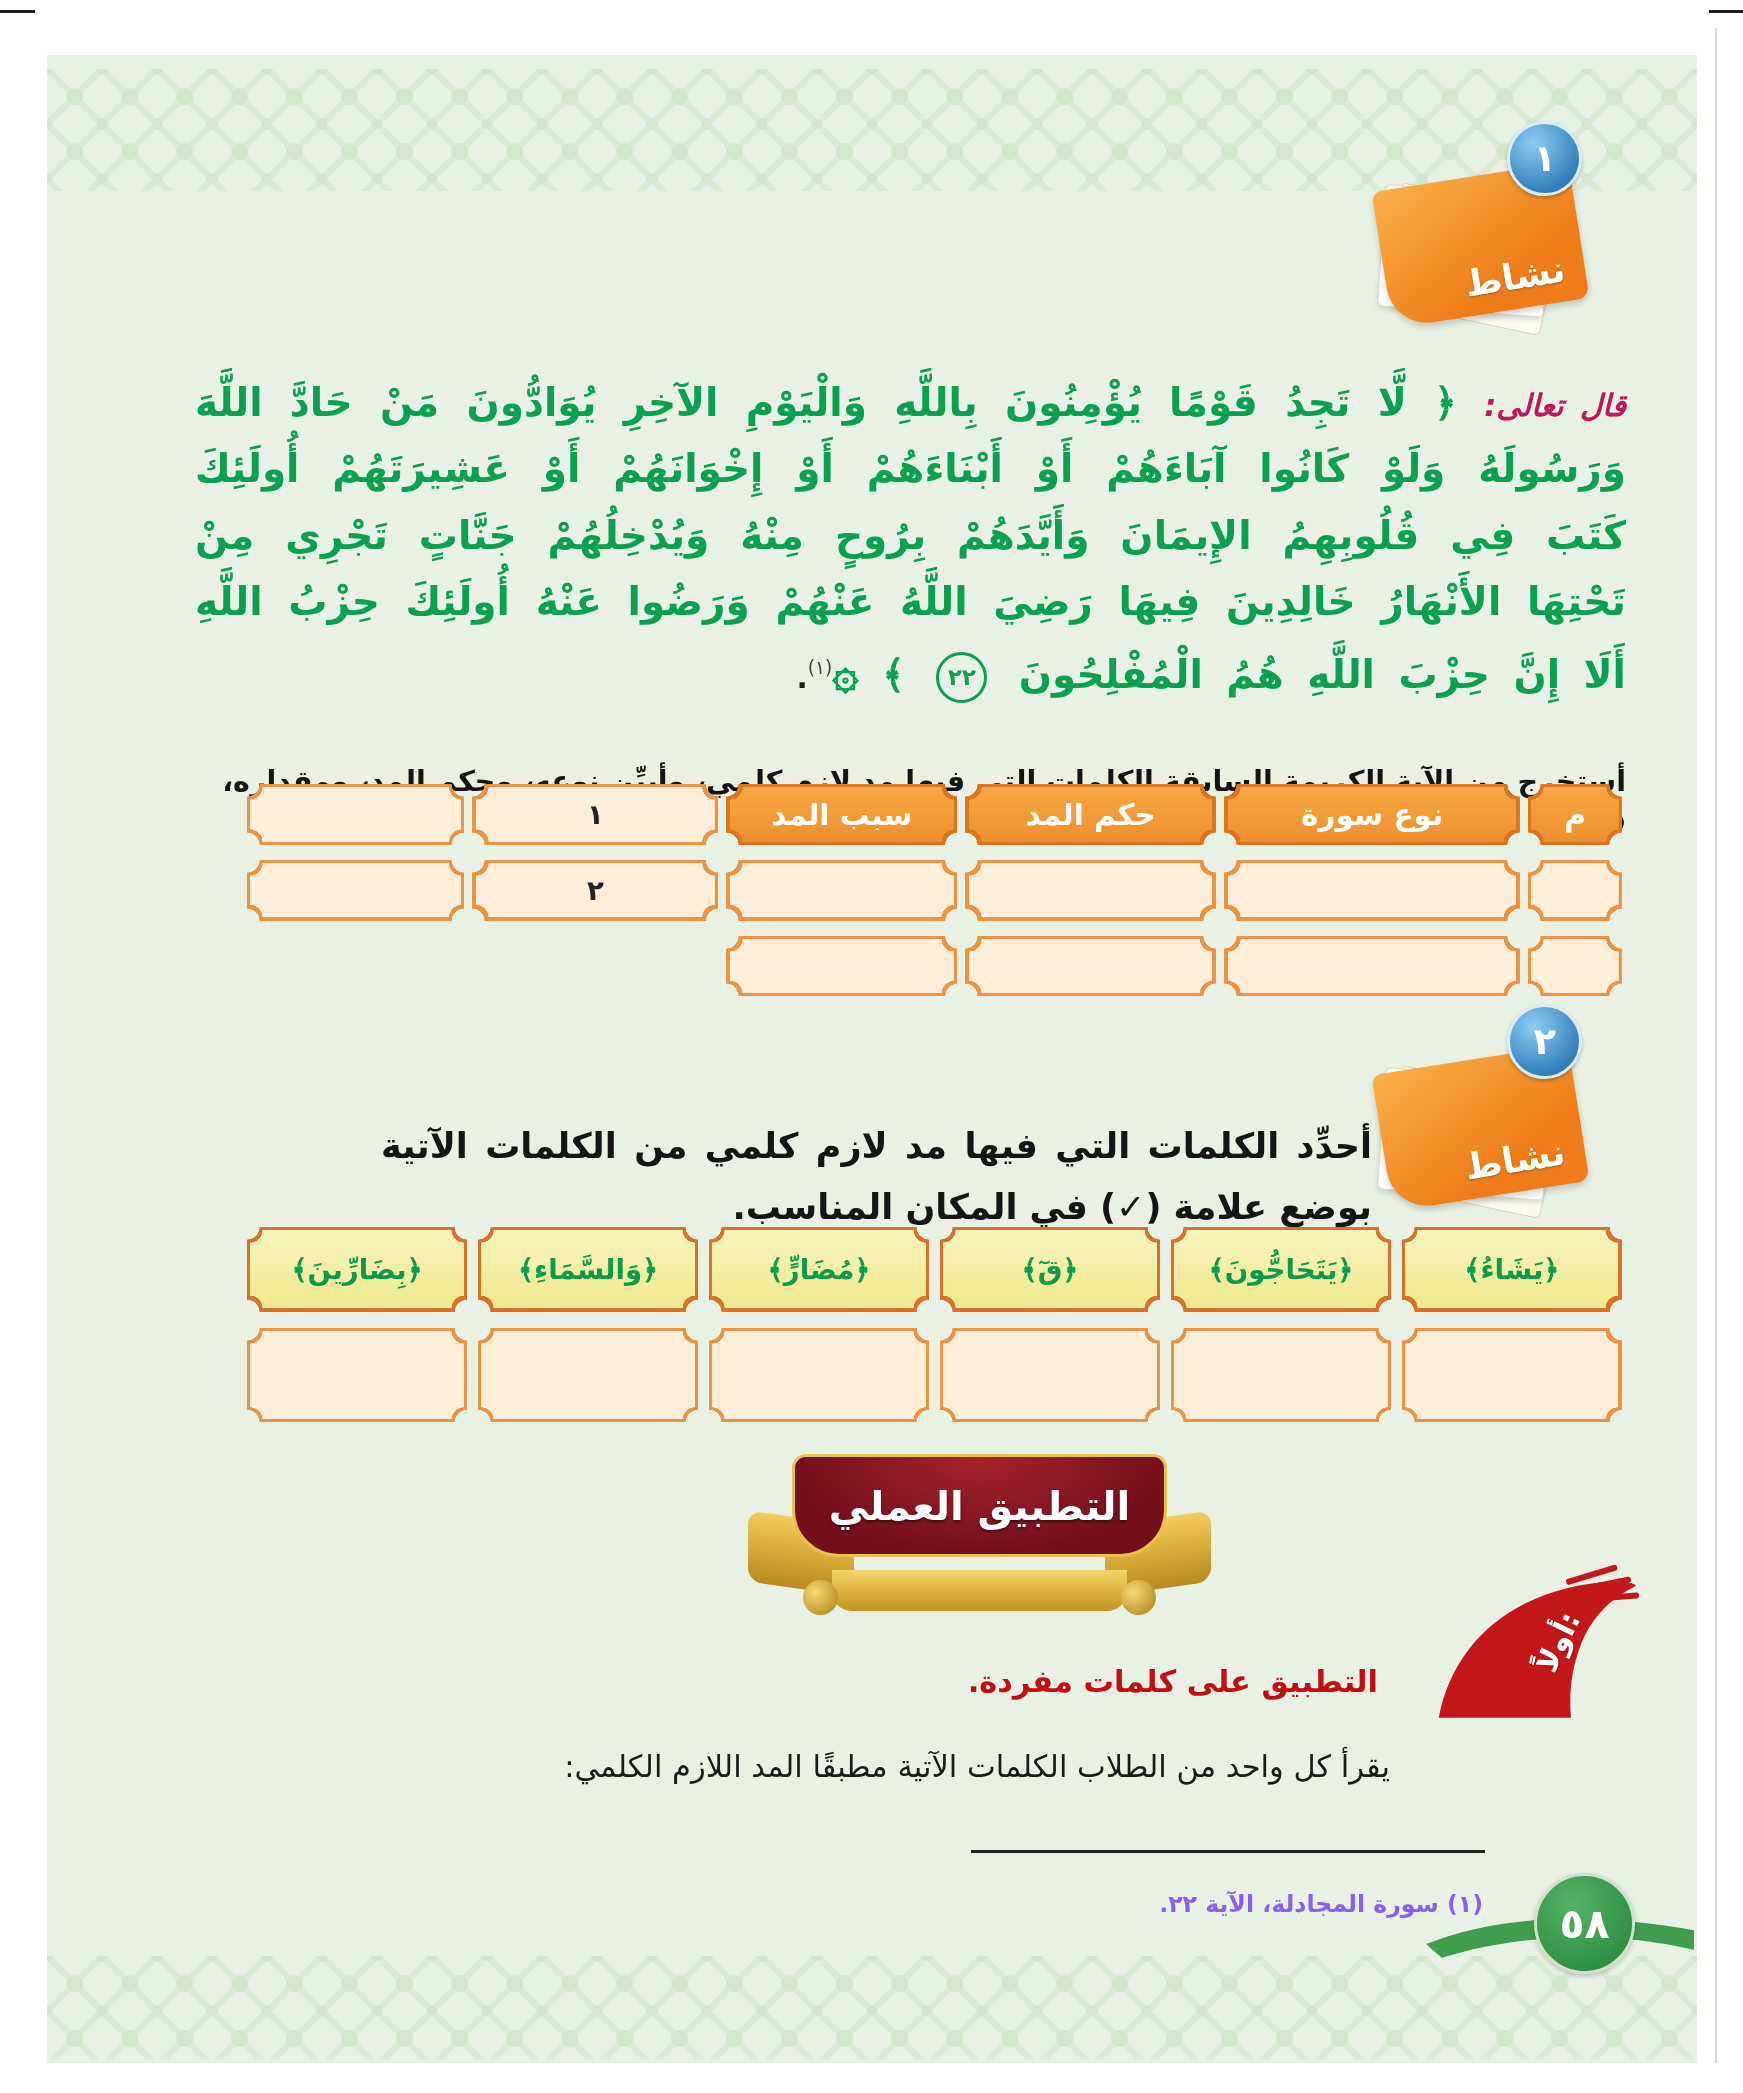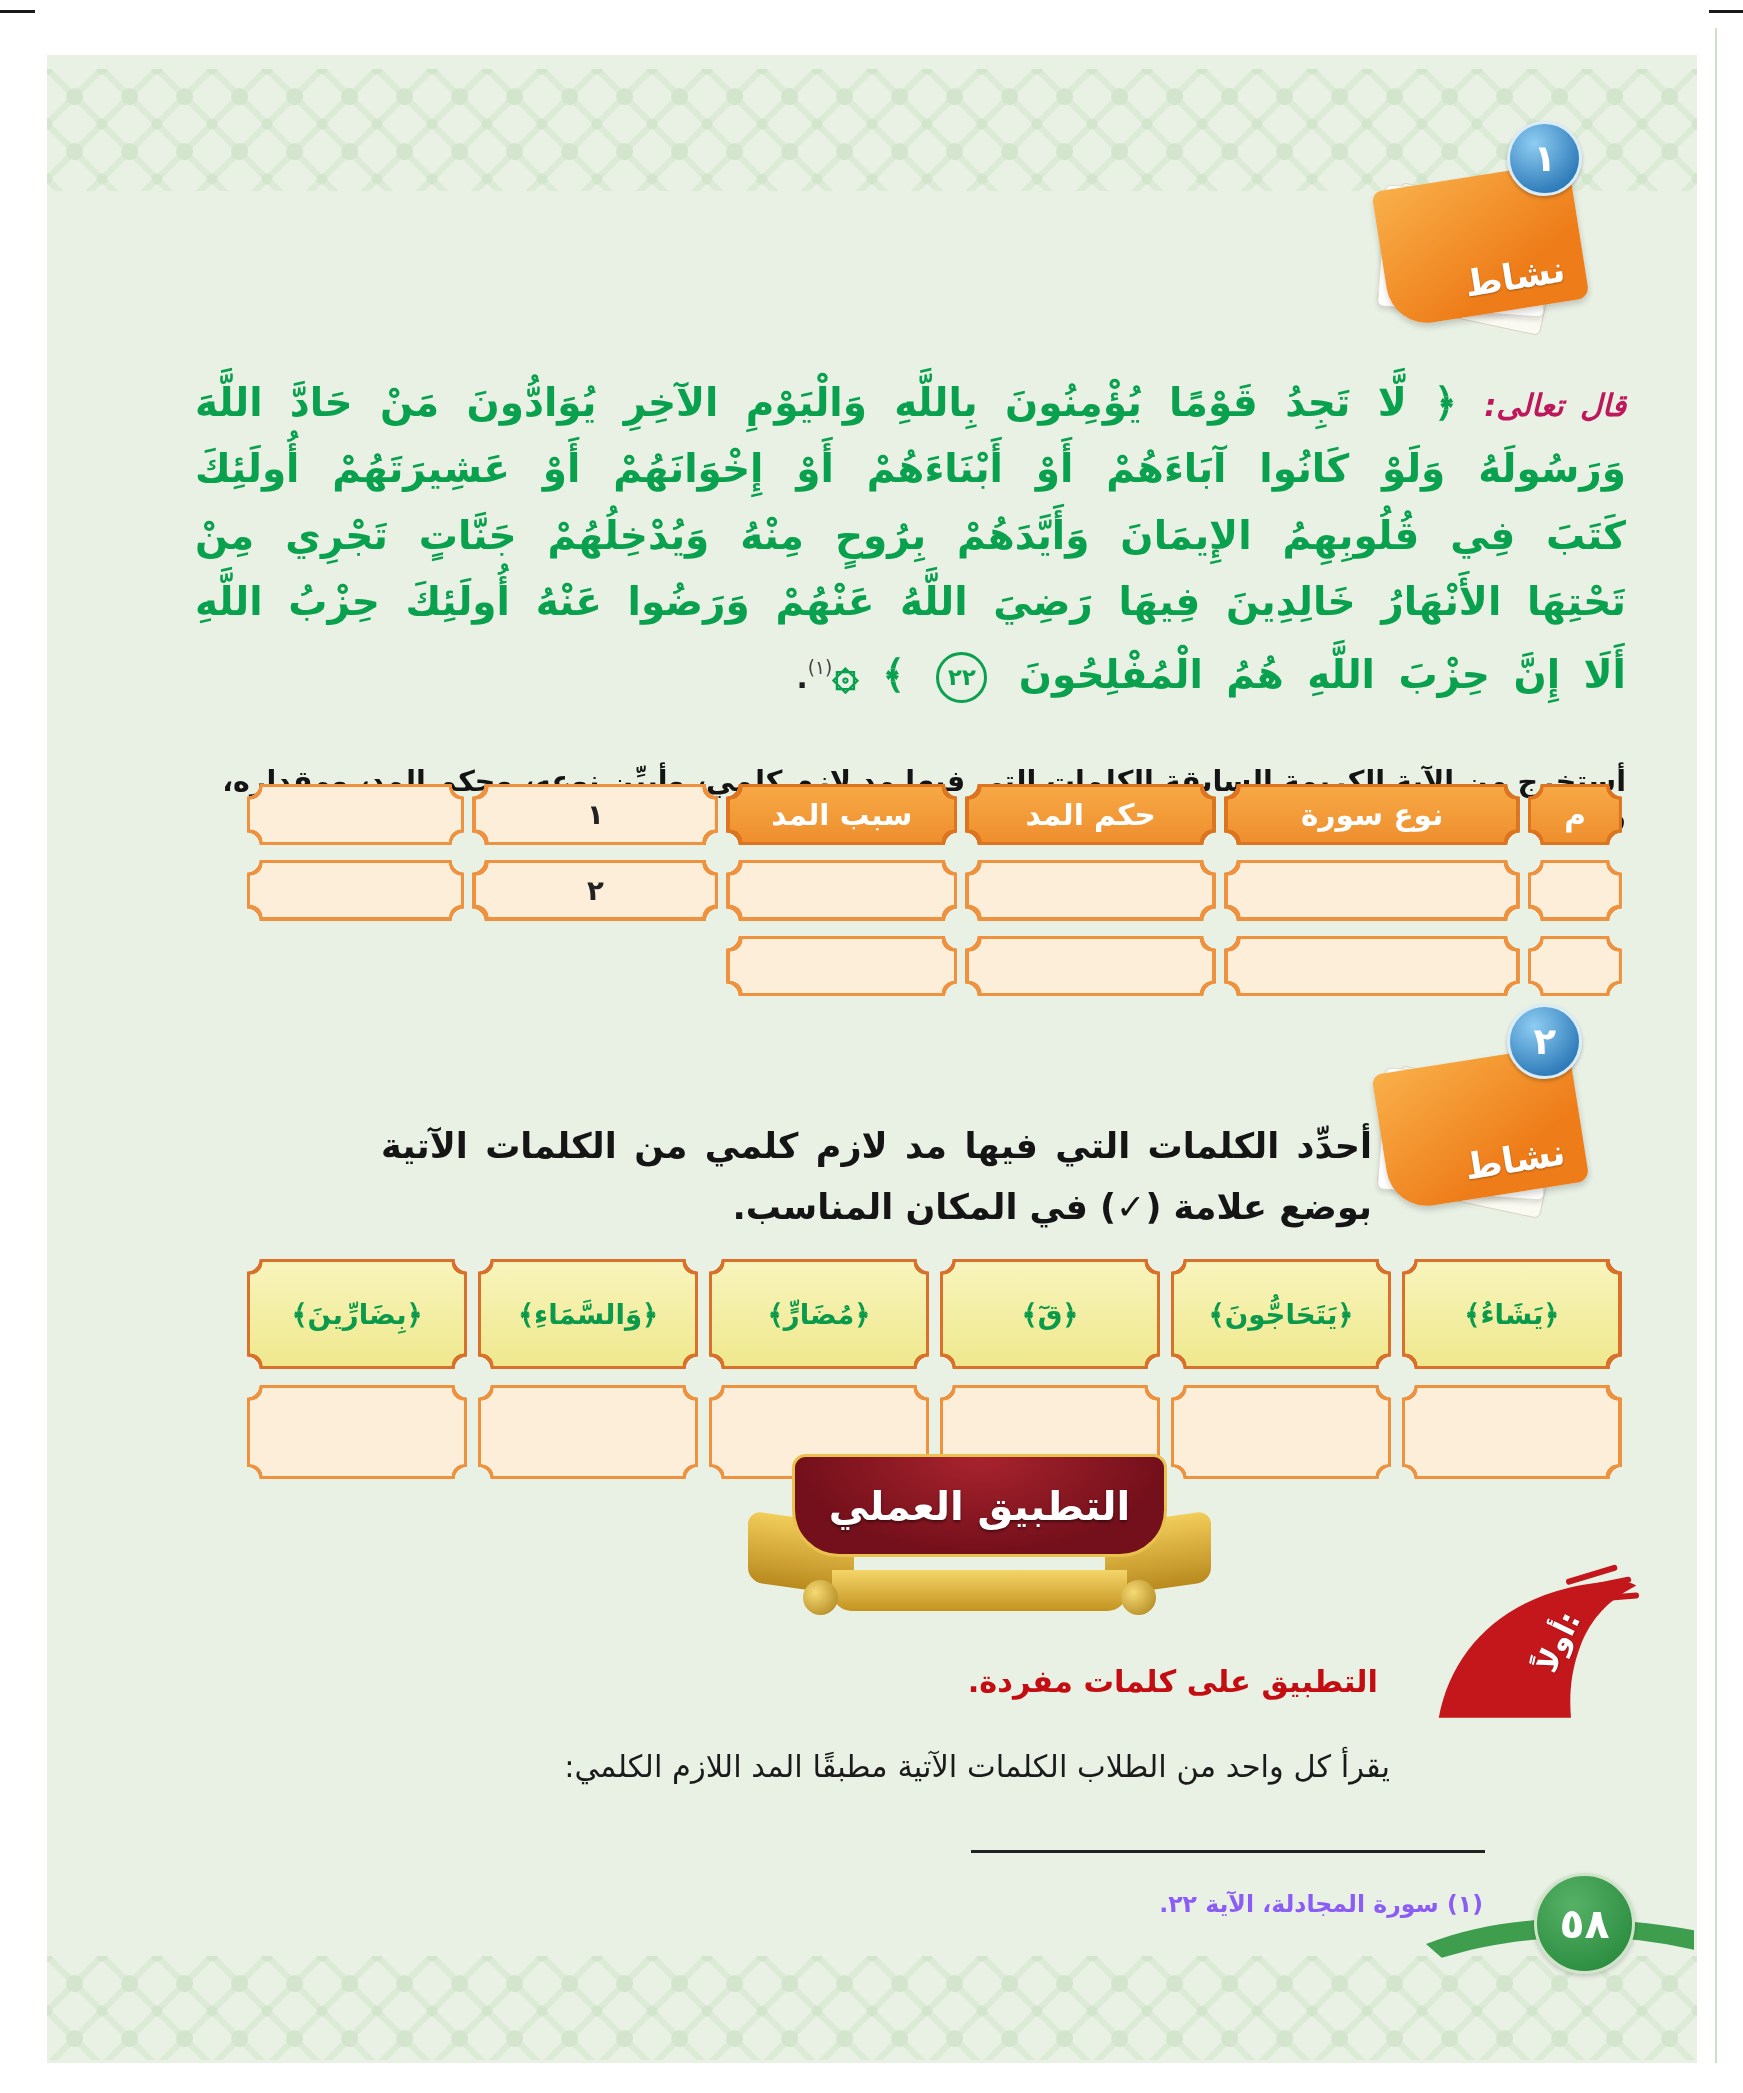--- a/index.html
+++ b/index.html
@@ -107,21 +107,21 @@
 
   .act2{
     position:absolute;right:325px;width:991px;top:1026px;direction:rtl;text-align:justify;
     font-size:35px;font-weight:bold;color:#151515;line-height:1.75;
   }
 
   .wgrid{
     position:absolute;right:75px;top:1172px;width:1375px;direction:rtl;
     display:grid;grid-template-columns:repeat(6,1fr);column-gap:10.8px;row-gap:15.8px;
   }
-  .wcell{height:110px;margin-top:32px;}
+  .wcell{height:85px;}
   .ecell{height:95px;}
 
   
   .banner{position:absolute;left:701px;top:1399px;width:463px;height:165px;}
   .banner .wing{position:absolute;bottom:29.6px;width:106px;height:71px;background:linear-gradient(#f2cd5a,#b98a1e);border-radius:13.8px;}
   .banner .wingL{left:0;transform:skewY(8deg);}
   .banner .wingR{right:0;transform:skewY(-8deg);}
   .banner .tail{position:absolute;left:84px;right:84px;bottom:7.9px;height:41px;background:linear-gradient(#f4d569,#c3931f);border-radius:0 0 19.7px 19.7px;}
   .banner .curl{position:absolute;bottom:3.9px;width:35px;height:35px;border-radius:50%;background:radial-gradient(circle at 35% 35%,#f6da74,#a87d15);z-index:3;}
   .banner .curlL{left:55px;}

